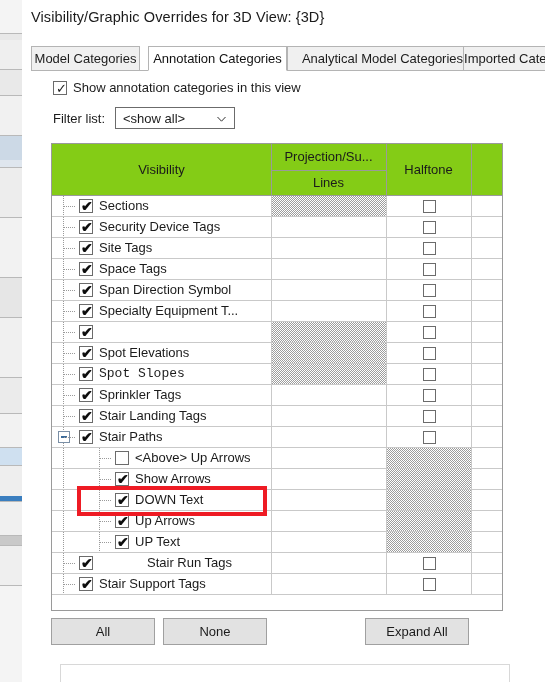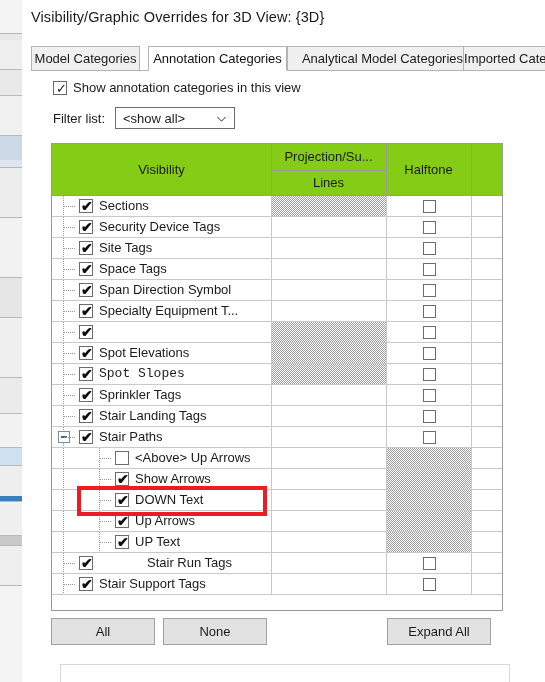--- a/index.html
+++ b/index.html
@@ -446,14 +446,14 @@
         </div>
       </div>
   </div>
 
   <div id="redbox" style="border-color: rgb(238, 27, 36); top: 486px;"></div>
 
   <div id="bottom-field"></div>
 
 <div class="btn" style="left: 29px; width: 104px;"><span>All</span></div>
     <div class="btn" style="left: 141px; width: 104px;"><span>None</span></div>
-    <div class="btn" style="left: 365px; width: 104px;"><span>Expand All</span></div>
+    <div class="btn" style="left: 343px; width: 104px;"><span>Expand All</span></div>
   </div>
 
 </body></html>

